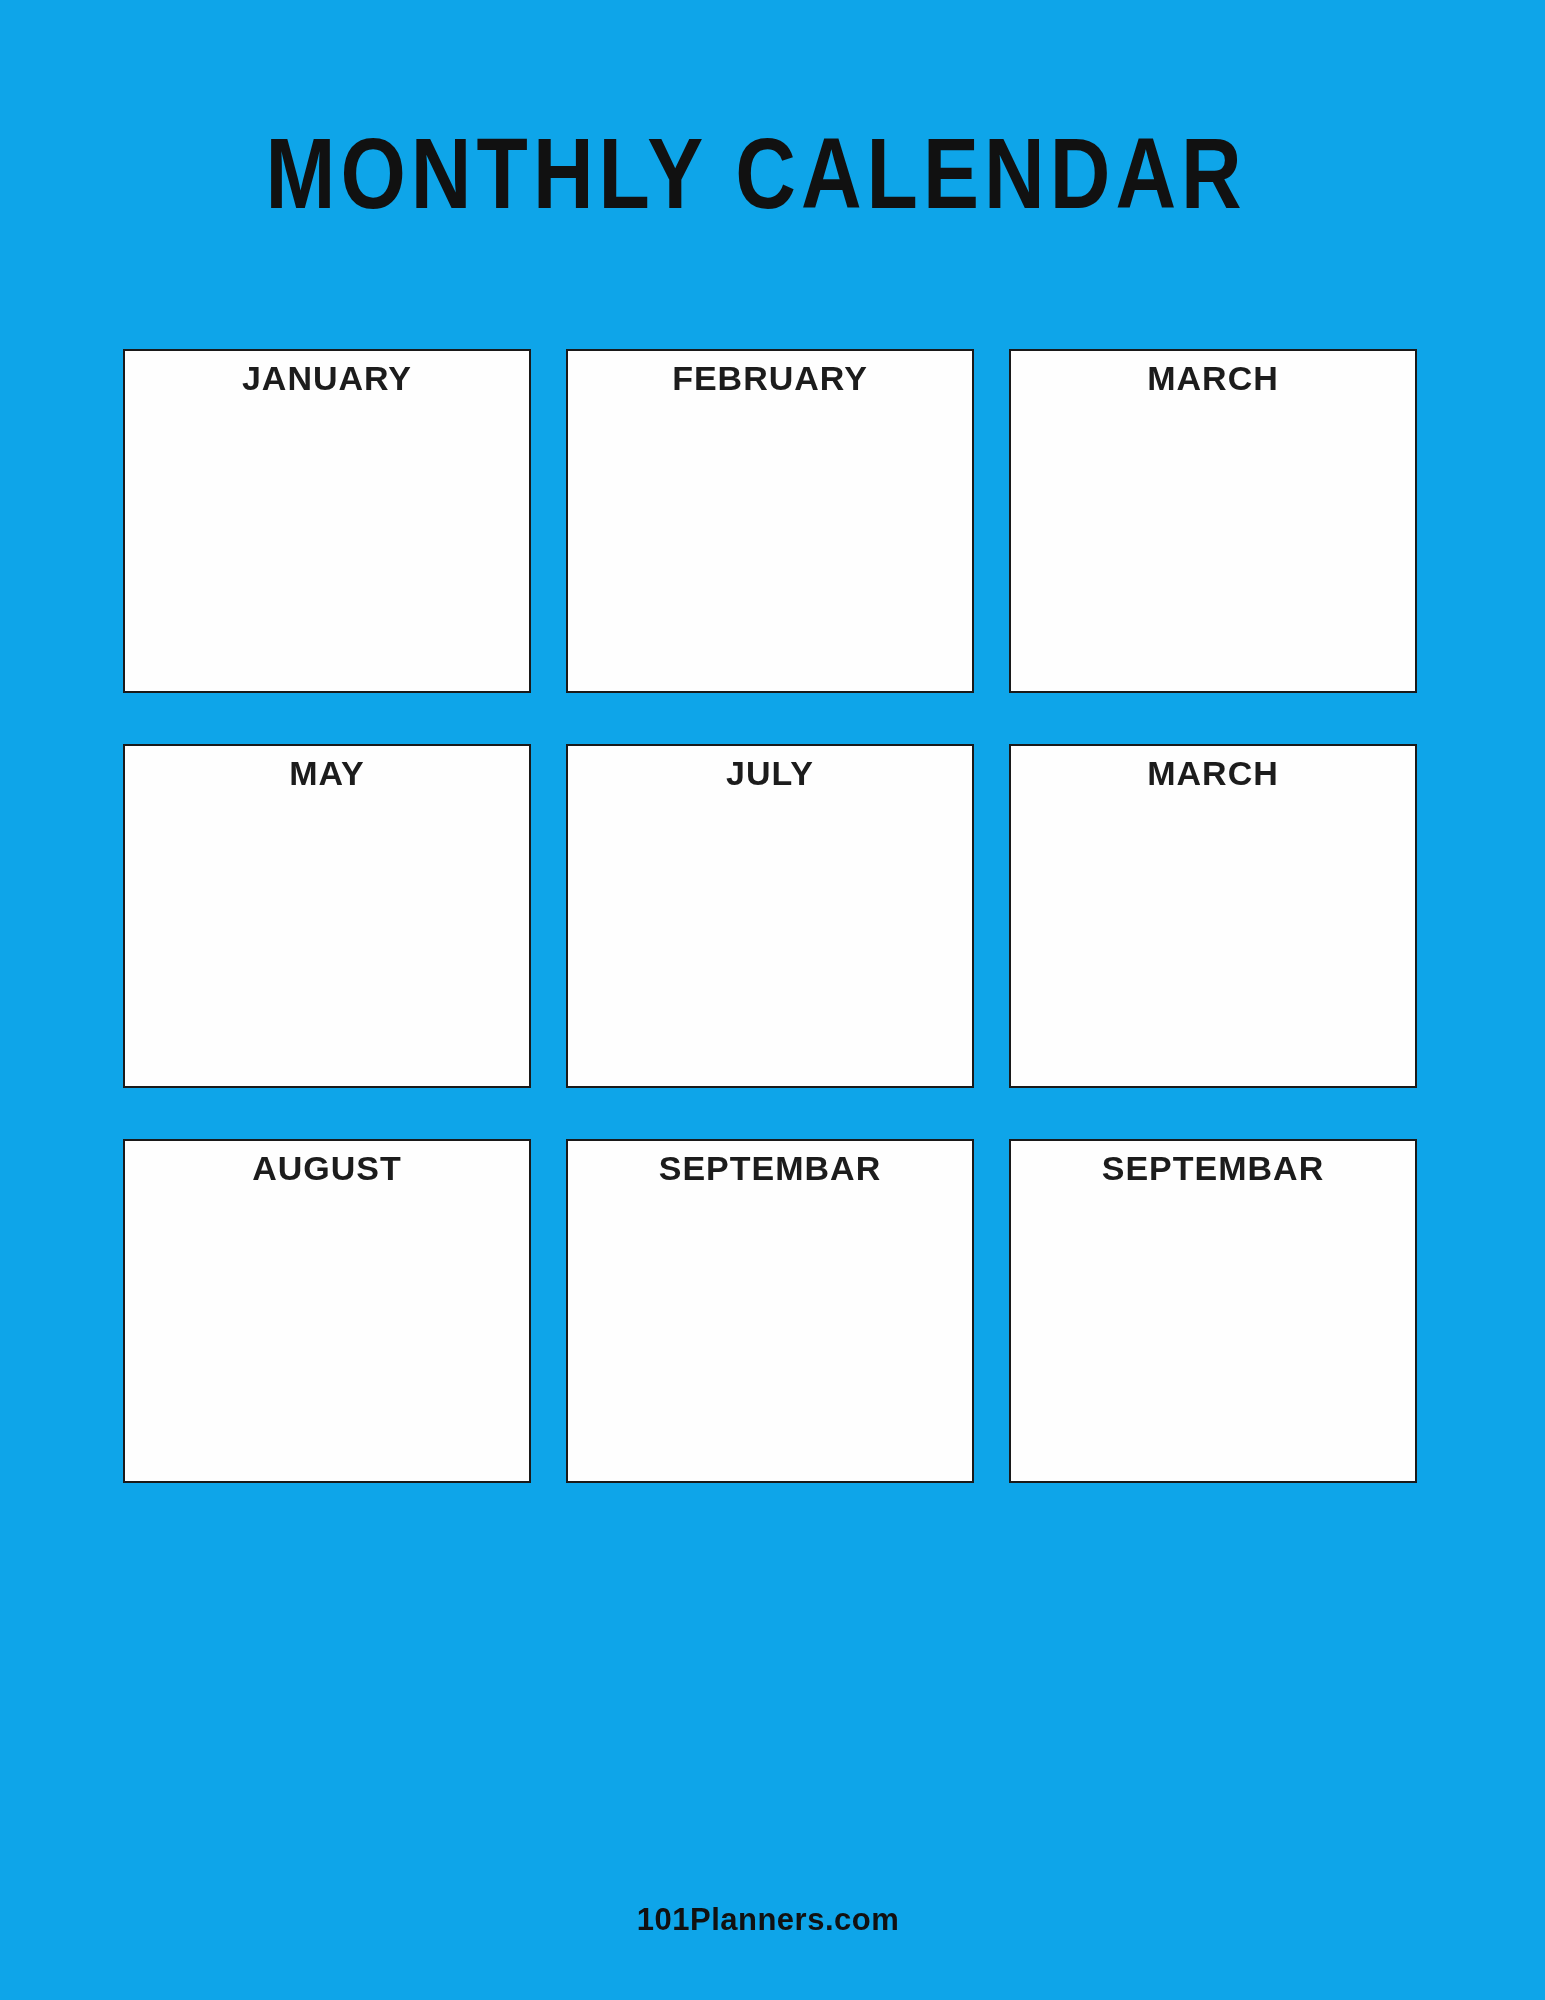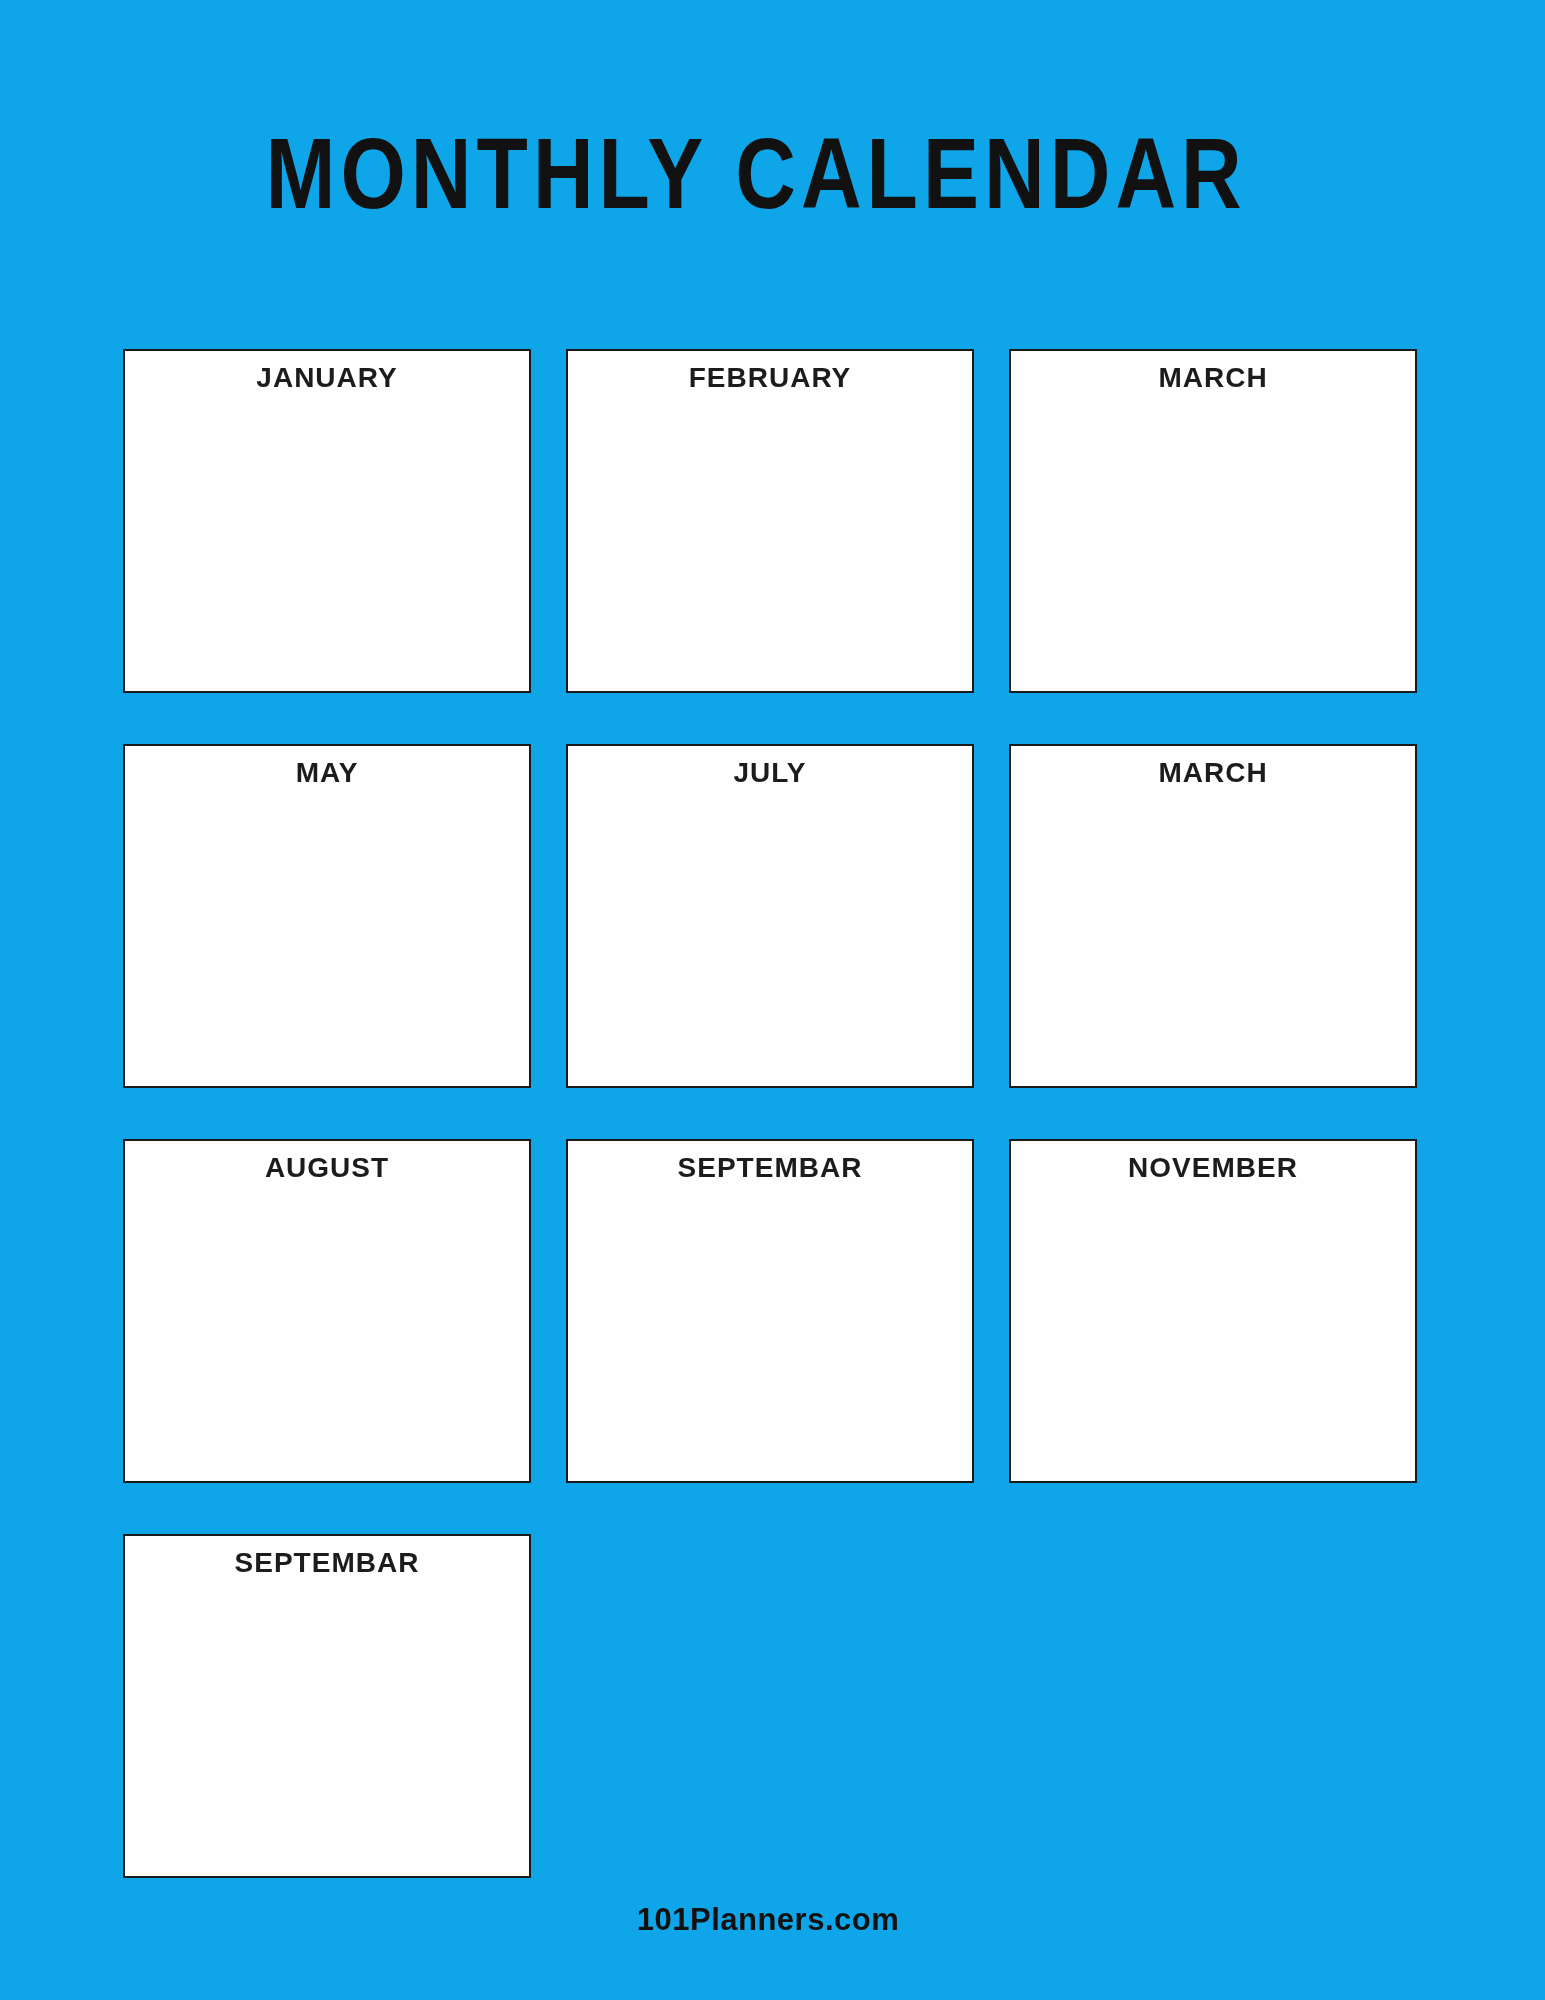--- a/index.html
+++ b/index.html
@@ -47,21 +47,21 @@
   }
   .month {
     box-sizing: border-box;
     border: 2px solid #1a1a1a;
     background: #fefefe;
     text-align: center;
     padding-top: 7px;
   }
   .month-label {
     margin: 0;
-    font-size: 28px;
+    font-size: 34px;
     line-height: 40px;
     font-weight: 700;
     letter-spacing: 1px;
     color: #1c1c1c;
   }
   .footer-wrap {
     position: absolute;
     top: 1902px;
     left: 0;
     width: 1536px;
@@ -113,23 +113,20 @@
 
     <section class="month">
       <h2 class="month-label">AUGUST</h2>
     </section>
 
     <section class="month">
       <h2 class="month-label">SEPTEMBAR</h2>
     </section>
 
 
-    <section class="month">
-      <h2 class="month-label">NOVEMBER</h2>
-    </section>
 
     <section class="month">
       <h2 class="month-label">SEPTEMBAR</h2>
     </section>
 
   </main>
 
   <footer class="footer-wrap">
     <div class="footer">101Planners.com</div>
   </footer>

